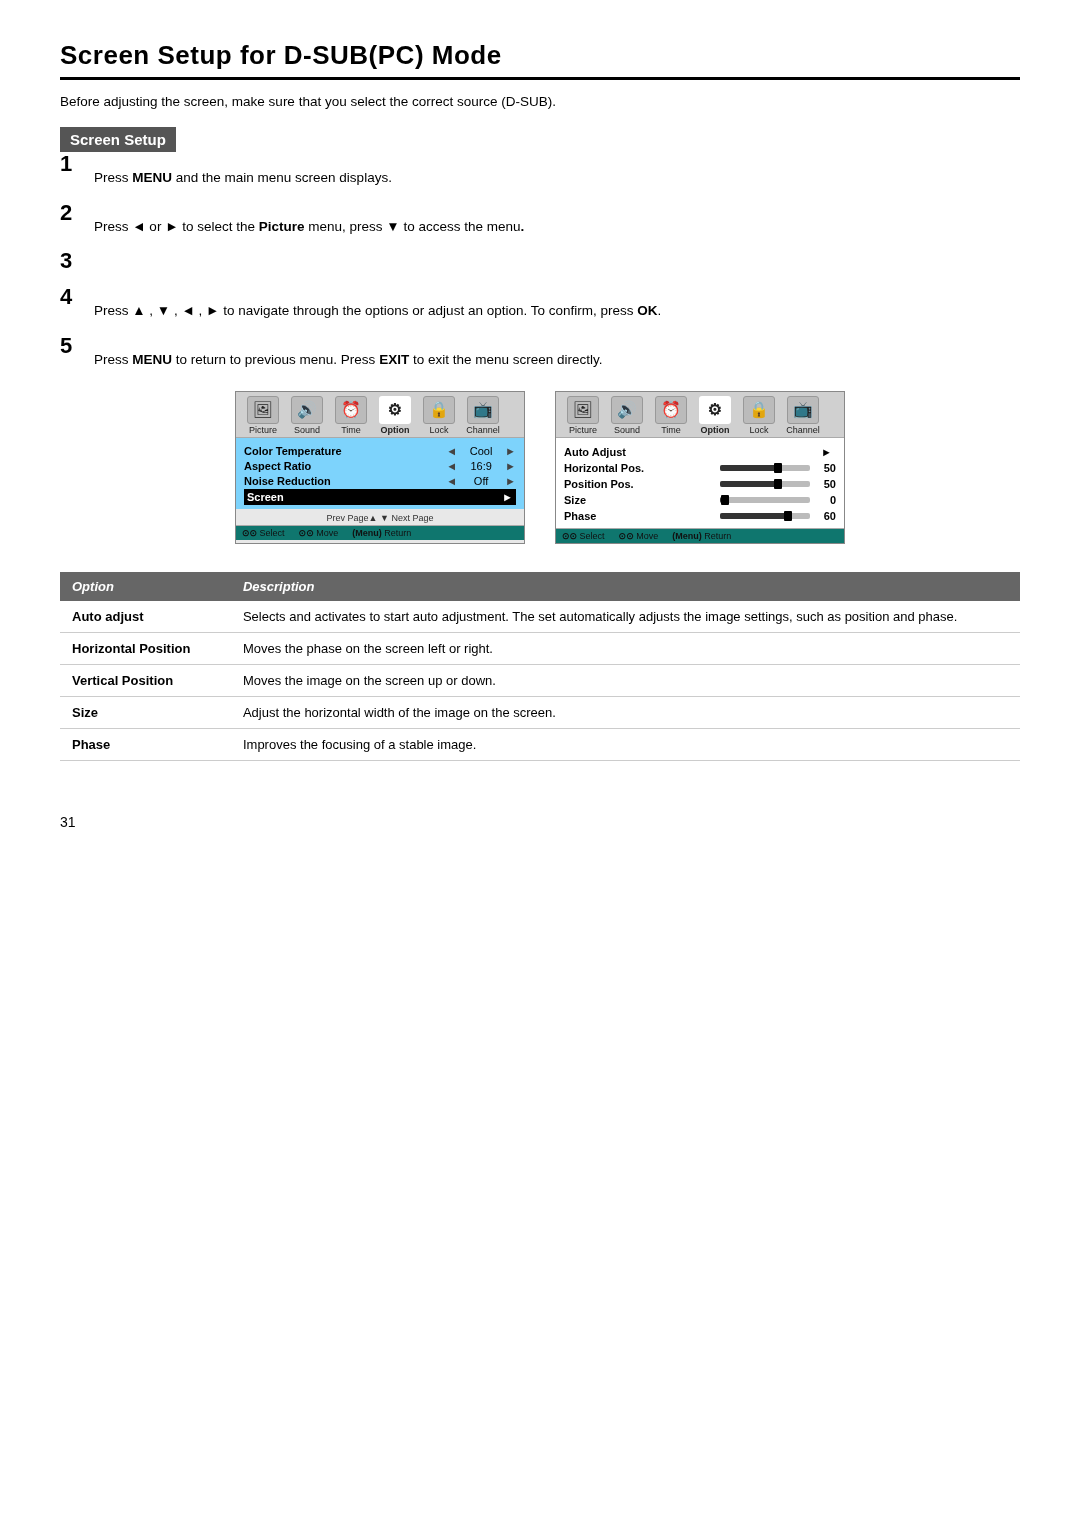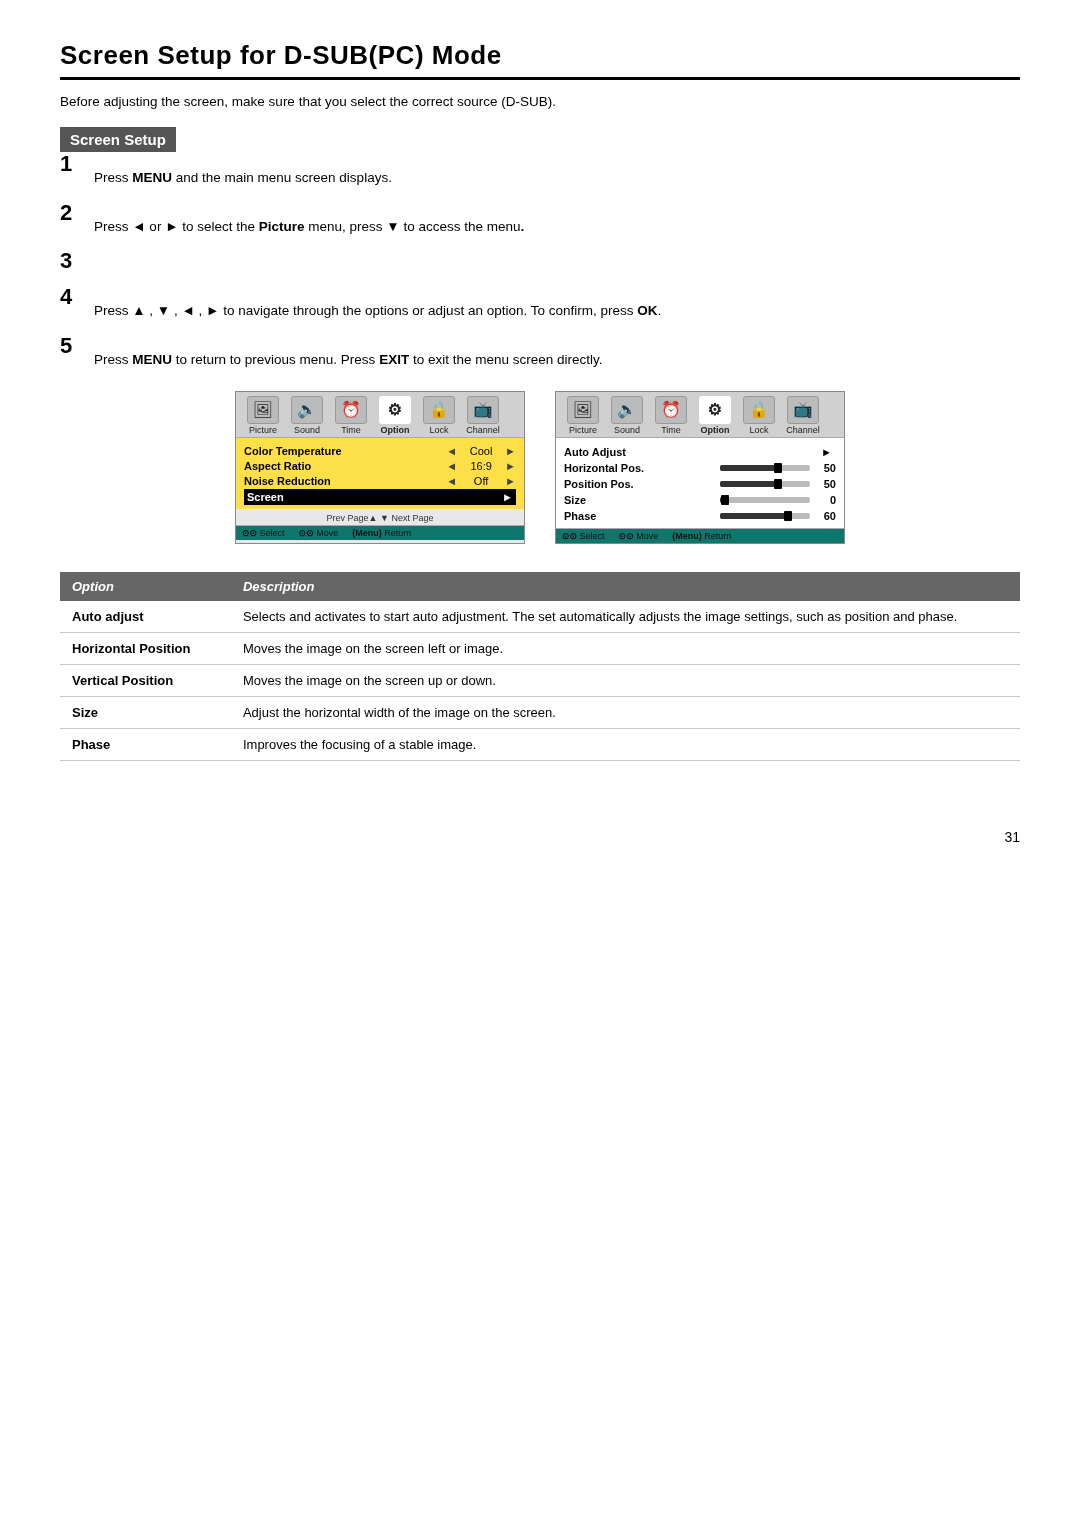--- a/index.html
+++ b/index.html
@@ -99,21 +99,21 @@
       border: 1px solid #999;
     }
     .menu-icon-item.active .icon-img {
       background: #fff;
       border: 2px solid #fff;
     }
     .menu-icon-item.active {
       font-weight: bold;
     }
     .menu-content {
-      background: #fde047;
+      background: #7dd3fc;
       padding: 6px 8px 4px 8px;
     }
     .menu-row {
       display: flex;
       align-items: center;
       padding: 1.5px 0;
       font-size: 11px;
     }
     .menu-row .label { flex: 1; font-weight: bold; }
     .menu-row .arrow-left { margin-right: 4px; color: #444; }
@@ -196,22 +196,22 @@
       padding: 8px 12px;
       vertical-align: top;
     }
     .option-table tbody td:first-child {
       font-weight: bold;
       white-space: nowrap;
       min-width: 160px;
     }
 
     .page-number {
-      text-align: right;
-      margin-top: 68px;
+      text-align: left;
+      margin-top: 53px;
       font-size: 14px;
     }
   </style>
 </head>
 <body>
 
 <div>
   <h1>Screen Setup for D-SUB(PC) Mode</h1>
   <div class="title-underline"></div>
 </div>
@@ -398,21 +398,21 @@
       <th>Description</th>
     </tr>
   </thead>
   <tbody id="table-body">
   <tr>
         <td>Auto adjust</td>
         <td>Selects and activates to start auto adjustment. The set automatically adjusts the image settings, such as position and phase.</td>
       </tr>
       <tr>
         <td>Horizontal Position</td>
-        <td>Moves the image on the screen left or image.</td>
+        <td>Moves the phase on the screen left or right.</td>
       </tr>
       <tr>
         <td>Vertical Position</td>
         <td>Moves the image on the screen up or down.</td>
       </tr>
       <tr>
         <td>Size</td>
         <td>Adjust the horizontal width of the image on the screen.</td>
       </tr>
       <tr>

